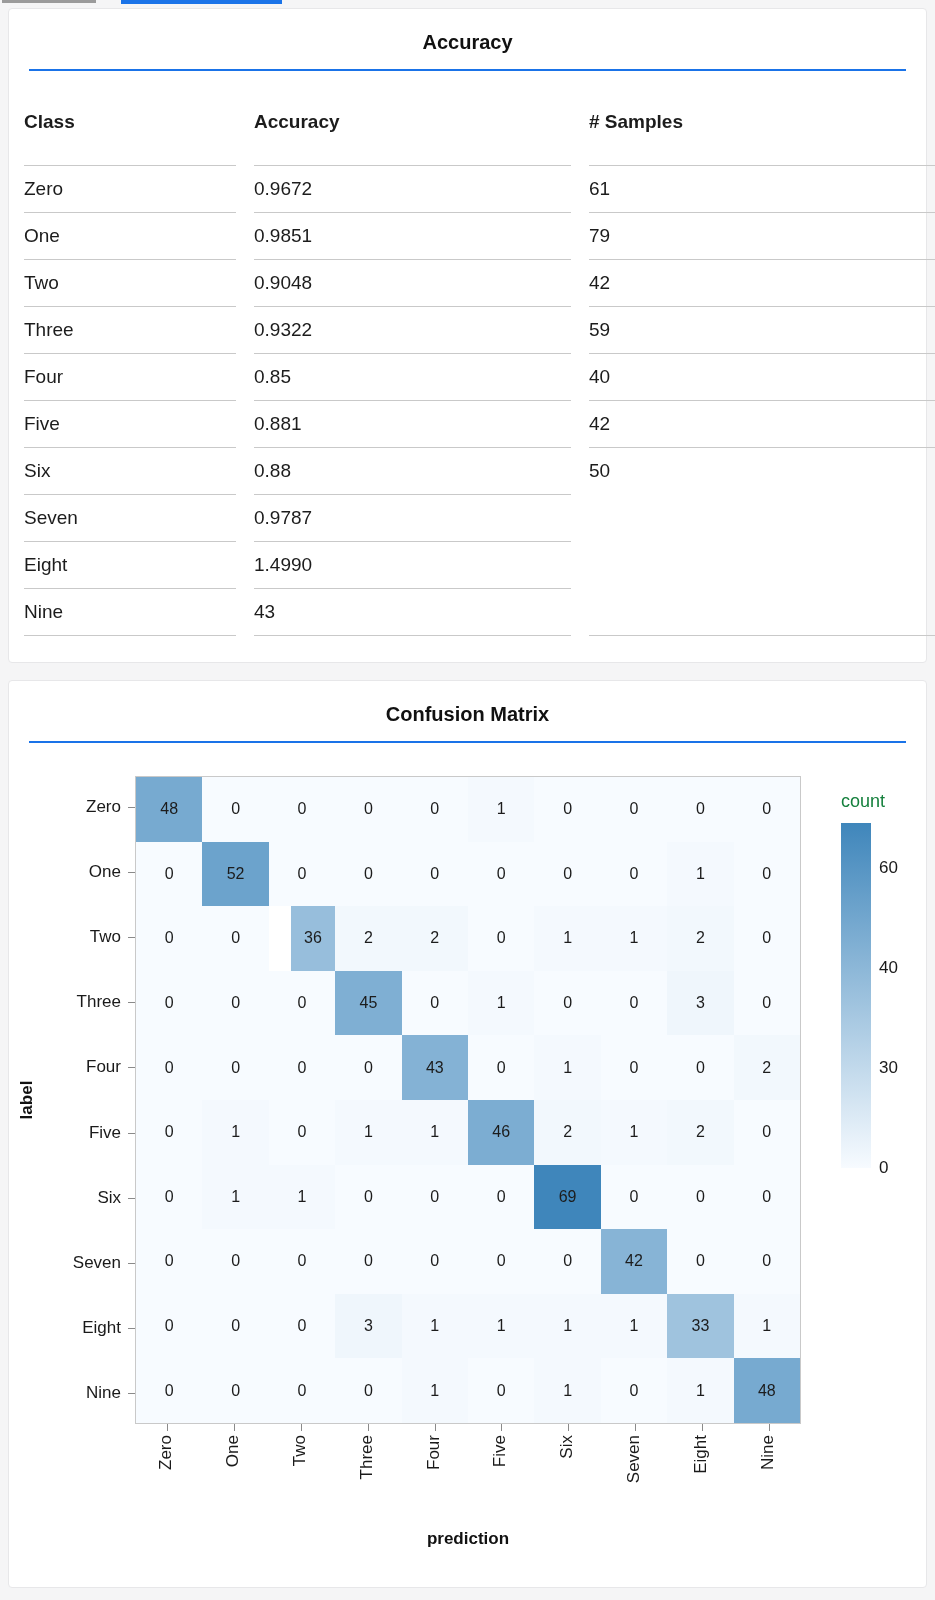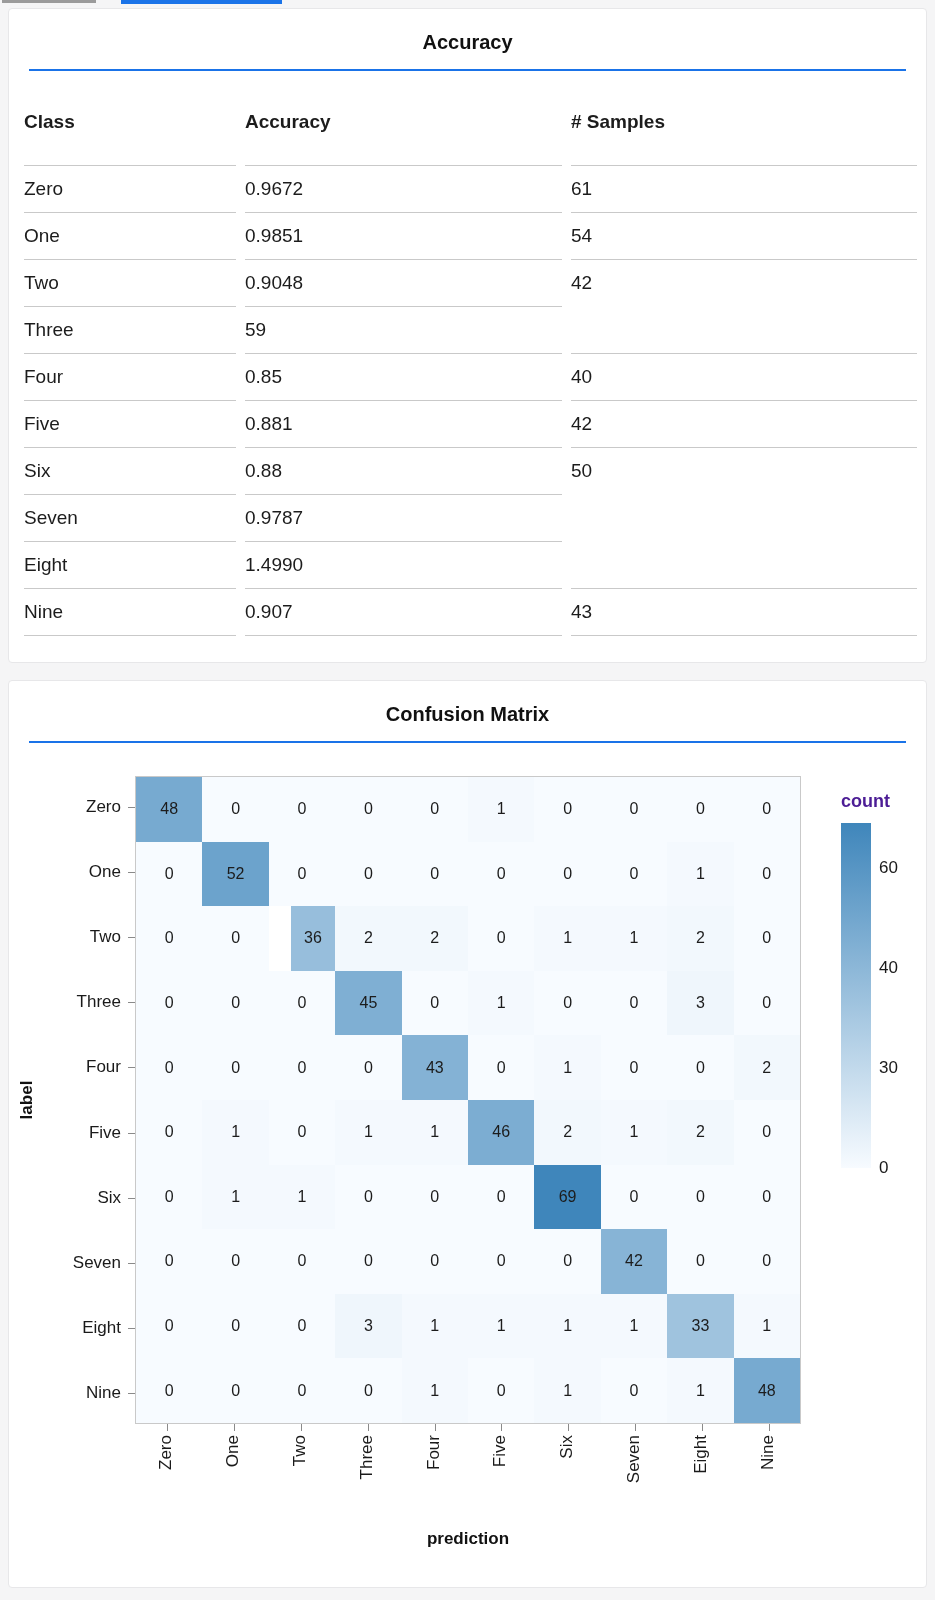--- a/index.html
+++ b/index.html
@@ -16,21 +16,21 @@
     border:1px solid #e7e7e9;border-radius:4px;box-sizing:border-box;
   }
   #card-accuracy{top:8px;height:655px;}
   #card-confusion{top:680px;height:908px;}
   .card-title{
     margin-top:22px;text-align:center;font-size:20px;font-weight:bold;color:#111;
   }
   .title-rule{height:2px;margin:15px 20px 0 20px;}
   
   .tbl{margin:0 11px 0 15px;}
-  .tbl-row{display:grid;grid-template-columns:212px 317px 346px;column-gap:9px;}
+  .tbl-row{display:grid;grid-template-columns:212px 317px 346px;column-gap:18px;}
   .tbl-head{padding:40px 0 0 0;font-weight:bold;font-size:19px;}
   .tbl-head .cell{height:54px;}
   .tbl-body .tbl-row .cell{
     border-top:1px solid #c9c9c9;height:46px;line-height:46px;font-size:19px;
   }
   .tbl-end .cell{border-top:1px solid #c9c9c9;height:0;}
   .cell{overflow:hidden;white-space:nowrap;}
   
   .abs{position:absolute;}
   #heatmap-grid{
@@ -42,21 +42,21 @@
   .row-label{left:12px;width:100px;text-align:right;font-size:17px;height:20px;line-height:20px;color:#1a1a1a;}
   .ytick{left:119px;width:7px;height:1px;background:#8a8a8a;}
   .xtick{top:743px;width:1px;height:7px;background:#8a8a8a;}
   .col-label span{
     writing-mode:vertical-rl;transform:rotate(180deg);
     font-size:17px;white-space:nowrap;color:#1a1a1a;display:inline-block;
   }
   .axis-title{font-weight:bold;font-size:17px;color:#111;}
   #y-axis-title{left:-62px;top:409px;width:160px;text-align:center;transform:rotate(-90deg);}
   #x-axis-title{left:259px;top:848px;width:400px;text-align:center;}
-  #legend-title{left:832px;top:110px;width:80px;font-weight:bold;font-size:18px;color:#4c1d95;}
+  #legend-title{left:832px;top:110px;width:80px;font-weight:normal;font-size:18px;color:#15803d;}
   #legend-bar{left:832px;top:142px;width:30px;height:345px;}
   .legend-tick{left:870px;width:45px;height:20px;line-height:20px;font-size:17px;color:#1a1a1a;}
 </style>
 </head>
 <body>
 
 <div class="topbar" style="left:2px;width:94px;height:3px;background:#9b9b9b;"></div>
 <div class="topbar" style="left:121px;width:161px;height:4px;background:#1a73e8;"></div>
 
 <div class="card" id="card-accuracy">
@@ -70,29 +70,30 @@
     </div>
     <div class="tbl-body">
         <div class="tbl-row">
           <div class="cell">Zero</div>
           <div class="cell">0.9672</div>
           <div class="cell">61</div>
         </div>
         <div class="tbl-row">
           <div class="cell">One</div>
           <div class="cell">0.9851</div>
-          <div class="cell">54</div>
+          <div class="cell">79</div>
         </div>
         <div class="tbl-row">
           <div class="cell">Two</div>
           <div class="cell">0.9048</div>
           <div class="cell">42</div>
         </div>
         <div class="tbl-row">
           <div class="cell">Three</div>
+          <div class="cell">0.9322</div>
           <div class="cell">59</div>
         </div>
         <div class="tbl-row">
           <div class="cell">Four</div>
           <div class="cell">0.85</div>
           <div class="cell">40</div>
         </div>
         <div class="tbl-row">
           <div class="cell">Five</div>
           <div class="cell">0.881</div>
@@ -106,21 +107,20 @@
         <div class="tbl-row">
           <div class="cell">Seven</div>
           <div class="cell">0.9787</div>
         </div>
         <div class="tbl-row">
           <div class="cell">Eight</div>
           <div class="cell">1.4990</div>
         </div>
         <div class="tbl-row">
           <div class="cell">Nine</div>
-          <div class="cell">0.907</div>
           <div class="cell">43</div>
         </div>
       </div>
     <div class="tbl-row tbl-end">
       <div class="cell"></div>
         <div class="cell"></div>
         <div class="cell"></div>
     </div>
   </div>
 </div>

